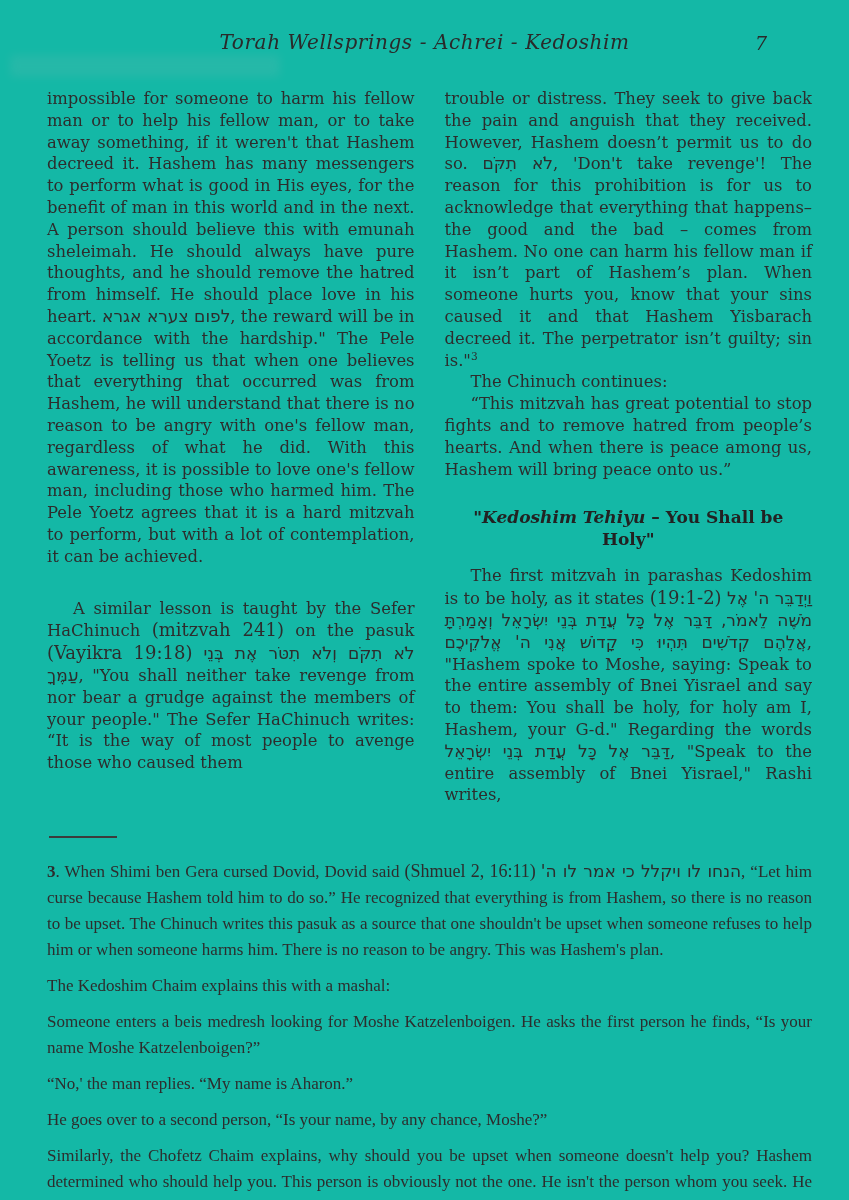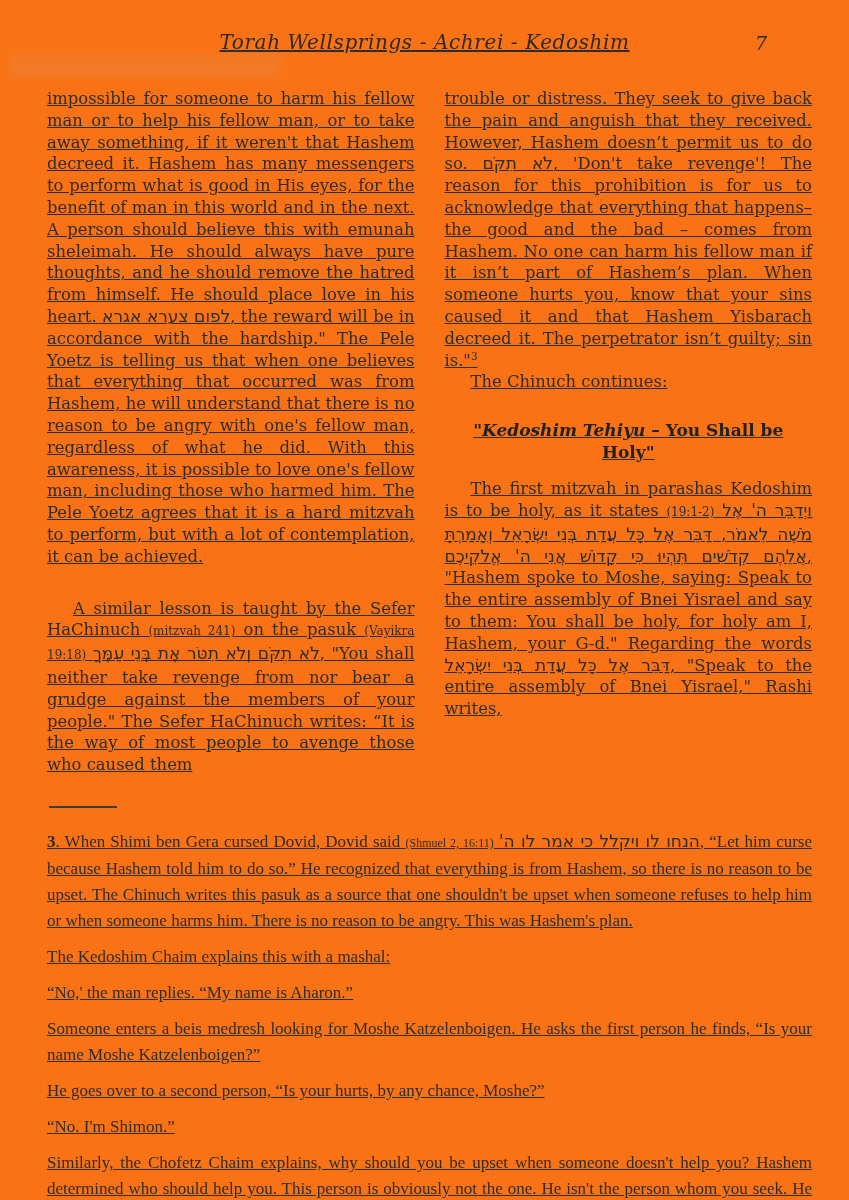--- a/index.html
+++ b/index.html
@@ -1,24 +1,23 @@
 <!DOCTYPE html>
 <html><head>
 <meta charset="utf-8">
 <style>
   html,body{margin:0;padding:0;background:#ffffff;}
   .page{
     position:relative;
     width:849px;height:1200px;
-    background:#f97316;
+    background:#14b8a6;
     color:#2d2d2d;
     overflow:hidden;
     box-sizing:border-box;
     font-family:"DejaVu Serif", serif;
-    text-decoration:underline;
   }
   
   .hdr{position:relative;padding-top:30px;height:34px;}
   .hdr-title{
     text-align:center;
     font-family:"DejaVu Serif", serif;
     font-style:italic;
     font-size:20px;
     letter-spacing:0.6px;
     color:#2a2a2a;
@@ -56,21 +55,21 @@
   .gap-sm{}
   .section-heading{
     margin:26px 0 15px 0;
     text-align:center;
     font-size:17px;
     font-weight:bold;
     color:#222222;
     line-height:22px;
   }
   
-  .s-cite{font-size:12px;}
+  .s-cite{font-size:18px;}
   .s-heb{
     font-family:"DejaVu Sans", sans-serif;
     font-size:17px;
     direction:rtl;
     unicode-bidi:isolate;
   }
   .s-sup{vertical-align:super;font-size:10.5px;line-height:0;}
   .s-b{font-weight:bold;}
   .s-bi{font-weight:bold;font-style:italic;}
   
@@ -102,29 +101,29 @@
   <div class="scan-artifact"></div>
 
   <div class="columns">
     <section class="col">
       <p class="body-p"><span>impossible for someone to harm his fellow man or to help his fellow man, or to take away something, if it weren't that Hashem decreed it. Hashem has many messengers to perform what is good in His eyes, for the benefit of man in this world and in the next. A person should believe this with emunah sheleimah. He should always have pure thoughts, and he should remove the hatred from himself. He should place love in his heart. </span><span class="s-heb">לפום צערא אגרא</span><span>, the reward will be in accordance with the hardship." The Pele Yoetz is telling us that when one believes that everything that occurred was from Hashem, he will understand that there is no reason to be angry with one's fellow man, regardless of what he did. With this awareness, it is possible to love one's fellow man, including those who harmed him. The Pele Yoetz agrees that it is a hard mitzvah to perform, but with a lot of contemplation, it can be achieved.</span></p>
       <p class="body-p indent gap-lg"><span>A similar lesson is taught by the Sefer HaChinuch </span><span class="s-cite">(mitzvah 241)</span><span> on the pasuk </span><span class="s-cite">(Vayikra 19:18)</span><span> </span><span class="s-heb">לֹא תִקֹּם וְלֹא תִטֹּר אֶת בְּנֵי עַמֶּךָ</span><span>, "You shall neither take revenge from nor bear a grudge against the members of your people." The Sefer HaChinuch writes: “It is the way of most people to avenge those who caused them</span></p>
     </section>
     <section class="col">
       <p class="body-p"><span>trouble or distress. They seek to give back the pain and anguish that they received. However, Hashem doesn’t permit us to do so. </span><span class="s-heb">לֹא תִקֹּם</span><span>, 'Don't take revenge'! The reason for this prohibition is for us to acknowledge that everything that happens– the good and the bad – comes from Hashem. No one can harm his fellow man if it isn’t part of Hashem’s plan. When someone hurts you, know that your sins caused it and that Hashem Yisbarach decreed it. The perpetrator isn’t guilty; sin is."</span><span class="s-sup">3</span></p>
       <p class="body-p indent gap-sm"><span>The Chinuch continues:</span></p>
+      <p class="body-p indent gap-sm"><span>“This mitzvah has great potential to stop fights and to remove hatred from people’s hearts. And when there is peace among us, Hashem will bring peace onto us.”</span></p>
       <h2 class="section-heading"><span class="s-bi">"Kedoshim Tehiyu</span><span class="s-b"> – You Shall be Holy"</span></h2>
       <p class="body-p indent"><span>The first mitzvah in parashas Kedoshim is to be holy, as it states </span><span class="s-cite">(19:1-2)</span><span> </span><span class="s-heb">וַיְדַבֵּר ה' אֶל מֹשֶׁה לֵאמֹר, דַּבֵּר אֶל כָּל עֲדַת בְּנֵי יִשְׂרָאֵל וְאָמַרְתָּ אֲלֵהֶם קְדֹשִׁים תִּהְיוּ כִּי קָדוֹשׁ אֲנִי ה' אֱלֹקֵיכֶם</span><span>, "Hashem spoke to Moshe, saying: Speak to the entire assembly of Bnei Yisrael and say to them: You shall be holy, for holy am I, Hashem, your G-d." Regarding the words </span><span class="s-heb">דַּבֵּר אֶל כָּל עֲדַת בְּנֵי יִשְׂרָאֵל</span><span>, "Speak to the entire assembly of Bnei Yisrael," Rashi writes,</span></p>
     </section>
   </div>
 
   <footer class="footnotes">
     <div class="fn-rule"></div>
     <p class="fn-p"><span class="s-b">3</span><span>. When Shimi ben Gera cursed Dovid, Dovid said </span><span class="s-cite">(Shmuel 2, 16:11)</span><span> </span><span class="s-heb">הנחו לו ויקלל כי אמר לו ה'</span><span>, “Let him curse because Hashem told him to do so.” He recognized that everything is from Hashem, so there is no reason to be upset. The Chinuch writes this pasuk as a source that one shouldn't be upset when someone refuses to help him or when someone harms him. There is no reason to be angry. This was Hashem's plan.</span></p>
     <p class="fn-p"><span>The Kedoshim Chaim explains this with a mashal:</span></p>
+    <p class="fn-p"><span>Someone enters a beis medresh looking for Moshe Katzelenboigen. He asks the first person he finds, “Is your name Moshe Katzelenboigen?”</span></p>
     <p class="fn-p"><span>“No,' the man replies. “My name is Aharon.”</span></p>
-    <p class="fn-p"><span>Someone enters a beis medresh looking for Moshe Katzelenboigen. He asks the first person he finds, “Is your name Moshe Katzelenboigen?”</span></p>
-    <p class="fn-p"><span>He goes over to a second person, “Is your hurts, by any chance, Moshe?”</span></p>
-    <p class="fn-p"><span>“No. I'm Shimon.”</span></p>
+    <p class="fn-p"><span>He goes over to a second person, “Is your name, by any chance, Moshe?”</span></p>
     <p class="fn-p"><span>Similarly, the Chofetz Chaim explains, why should you be upset when someone doesn't help you? Hashem determined who should help you. This person is obviously not the one. He isn't the person whom you seek. He isn't the one destined to help you.</span></p>
   </footer>
 
 </div>
 
 </body></html>

